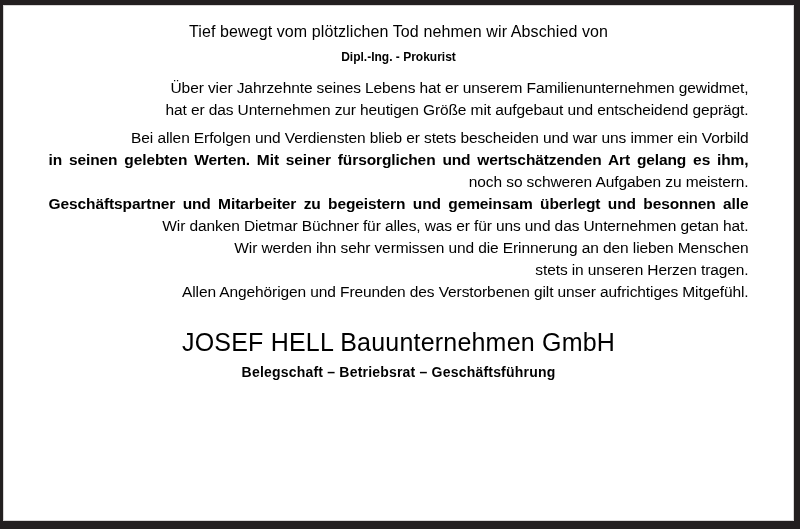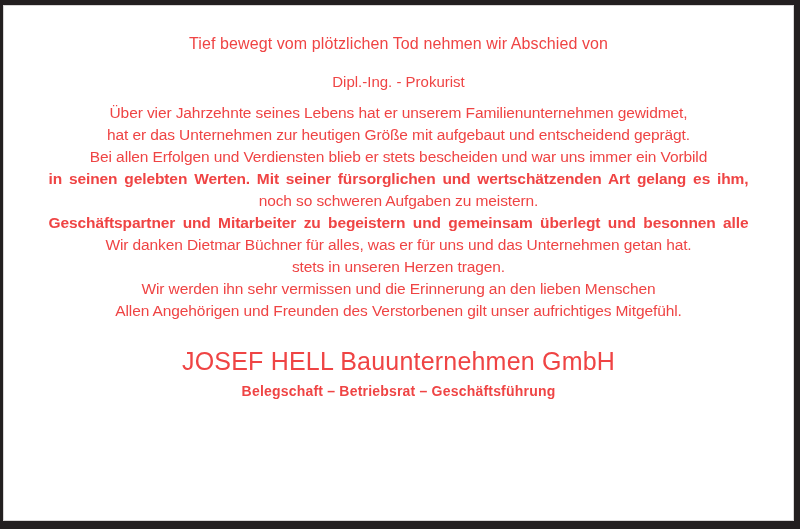--- a/index.html
+++ b/index.html
@@ -19,53 +19,54 @@
     left: 3px;
     top: 5px;
     right: 6px;
     bottom: 8px;
     background: #ffffff;
     box-shadow: inset 0 0 0 1px #d8d6d6; 
   }
   .notice {
     width: 700px;
     margin: 0 auto;
-    padding-top: 29px;
-    color: #ef4444;
+    padding-top: 17px;
+    color: #000000;
     text-align: center;
   }
   .intro-line {
     font-size: 16px;
     line-height: 20px;
     letter-spacing: 0.1px;
   }
   .role-line {
-    margin-top: 18px;
-    font-size: 15px;
+    margin-top: 5px;
+    font-size: 12px;
     line-height: 20px;
+    font-weight: bold;
   }
   .deceased-name {
     margin: 8px 0 0 0;
     font-size: 46px;
     line-height: 52px;
     font-style: italic;
     font-weight: normal;
     letter-spacing: -0.5px;
   }
   .para {
     margin: 0;
   }
   .p1 { margin-top: 10px; }
-  .p2 { margin-top: 0; }
+  .p2 { margin-top: 6px; }
   .p3 { }
   .p4 { }
   .line {
     font-size: 15.5px;
     line-height: 22px;
-    text-align: center;
+    text-align: right;
     letter-spacing: -0.1px;
   }
   .line.stretch {
     text-align: justify;
     text-align-last: justify;
     font-weight: bold;
   }
   .company-name {
     margin-top: 24px;
     font-size: 25px;
@@ -100,22 +101,22 @@
 
       <div class="para p2">
         <div class="line">Bei allen Erfolgen und Verdiensten blieb er stets bescheiden und war uns immer ein Vorbild</div>
         <div class="line stretch">in seinen gelebten Werten. Mit seiner fürsorglichen und wertschätzenden Art gelang es ihm,</div>
         <div class="line">noch so schweren Aufgaben zu meistern.</div>
         <div class="line stretch">Geschäftspartner und Mitarbeiter zu begeistern und gemeinsam überlegt und besonnen alle</div>
       </div>
 
       <div class="para p3">
         <div class="line">Wir danken Dietmar Büchner für alles, was er für uns und das Unternehmen getan hat.</div>
+        <div class="line">Wir werden ihn sehr vermissen und die Erinnerung an den lieben Menschen</div>
         <div class="line">stets in unseren Herzen tragen.</div>
-        <div class="line">Wir werden ihn sehr vermissen und die Erinnerung an den lieben Menschen</div>
       </div>
 
       <div class="para p4">
         <div class="line">Allen Angehörigen und Freunden des Verstorbenen gilt unser aufrichtiges Mitgefühl.</div>
       </div>
 
       <div class="company-name">JOSEF HELL Bauunternehmen GmbH</div>
 
       <div class="signature-line">Belegschaft – Betriebsrat – Geschäftsführung</div>
 

